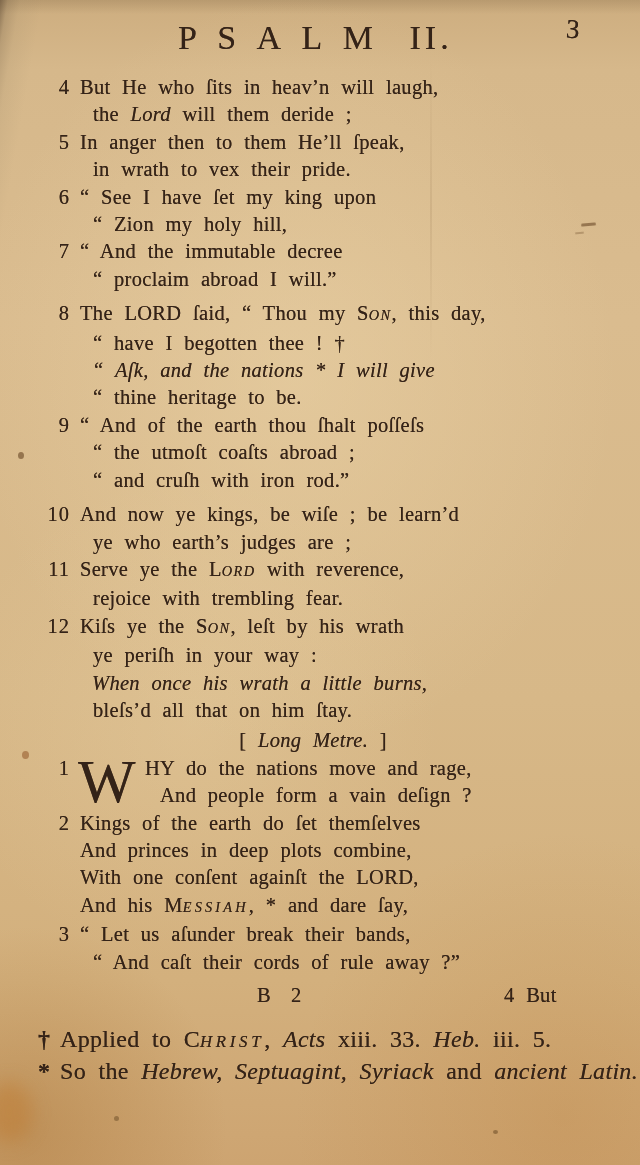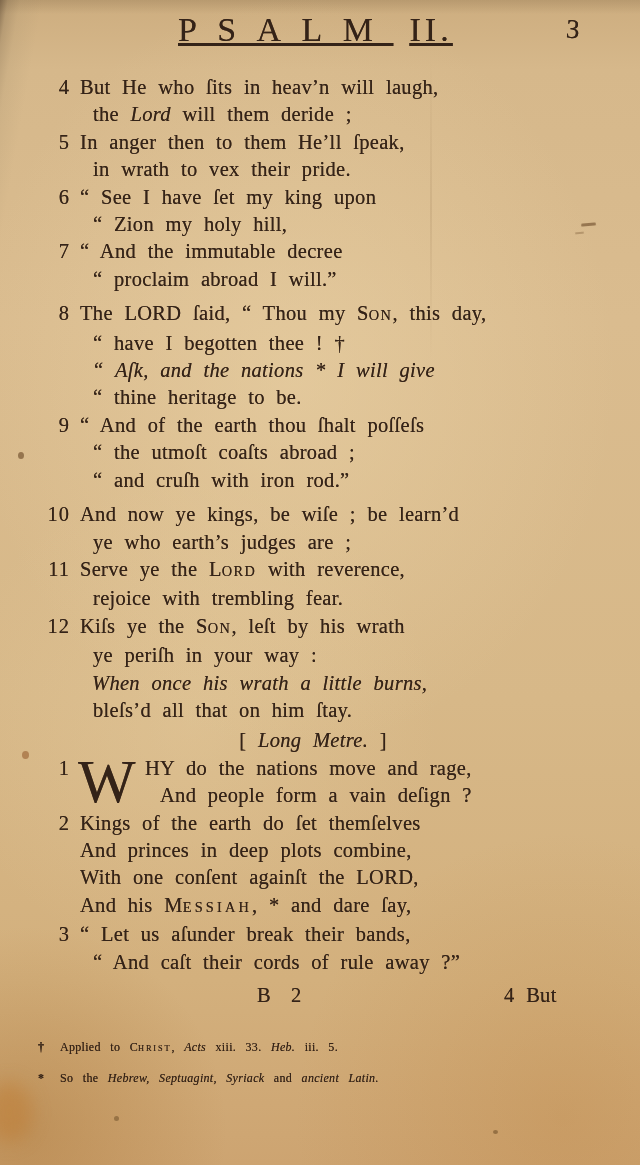--- a/index.html
+++ b/index.html
@@ -12,26 +12,26 @@
     background:
       radial-gradient(ellipse 70% 45% at 46% 32%, rgba(238,216,172,0.45), rgba(238,216,172,0) 72%),
       radial-gradient(ellipse 55% 30% at 30% 62%, rgba(235,212,168,0.30), rgba(235,212,168,0) 70%),
       radial-gradient(ellipse 60% 35% at 88% 96%, rgba(186,128,62,0.28), rgba(186,128,62,0) 70%),
       radial-gradient(ellipse 45% 25% at 4% 97%, rgba(160,104,40,0.35), rgba(160,104,40,0) 70%),
       linear-gradient(100deg, rgba(88,70,50,0.60) 0px, rgba(122,104,78,0.30) 8px, rgba(160,140,106,0.16) 20px, rgba(0,0,0,0) 42px),
       linear-gradient(180deg, rgba(120,96,64,0.25) 0px, rgba(120,96,64,0) 14px),
       linear-gradient(180deg,#cdad7f 0px,#d6b88b 70px,#dabc8f 320px,#d7b888 700px,#d3b07d 980px,#cda471 1165px);
   }
   .it{font-style:italic;}
-  .sc{font-size:0.70em;letter-spacing:0.10em;}
+  .sc{font-size:0.70em;letter-spacing:0.10em;font-style:italic;}
   .sc.sp{letter-spacing:0.22em;}
 
   
   .header{position:relative;height:48px;margin-top:10px;}
-  .title{position:absolute;left:178px;top:0;display:flex;font-size:34px;line-height:40px;text-decoration:underline;}
+  .title{position:absolute;left:178px;top:8px;display:flex;font-size:34px;line-height:40px;}
   .title .word{letter-spacing:0.60em;}
   .title .numeral{letter-spacing:0.12em;margin-left:16px;}
   .pagenum{position:absolute;right:60px;top:6px;font-size:27px;transform:rotate(4deg);}
 
   
   .verses{margin-top:16px;}
   .line{position:relative;padding-left:80px;}
   .line.ind1{padding-left:93px;}
   .line.hang{padding-left:92px;font-style:italic;}
   .line.dc1{padding-left:145px;}
@@ -40,21 +40,21 @@
   .vgap{height:7px;}
   .dropcap{position:absolute;left:78px;top:-2px;font-size:61px;line-height:58px;letter-spacing:0;}
   .metre-heading{text-align:center;margin-top:3px;padding-right:14px;}
 
   
   .sig-row{position:relative;height:27px;margin-top:6px;}
   .sig{position:absolute;left:257px;letter-spacing:0.22em;}
   .catchword{position:absolute;left:504px;}
 
   
-  .footnotes{margin-top:24px;font-size:12px;line-height:28.5px;}
+  .footnotes{margin-top:16px;font-size:24px;line-height:28.5px;}
   .fn{padding-left:38px;}
   .fn-sym{display:inline-block;width:22px;font-weight:bold;}
 
   
   .blemish{position:absolute;border-radius:50%;pointer-events:none;}
   .b1{left:18px;top:452px;width:6px;height:7px;background:rgba(92,58,26,0.55);filter:blur(0.5px);}
   .b2{left:22px;top:751px;width:7px;height:8px;background:rgba(140,76,30,0.5);filter:blur(0.6px);}
   .b3{left:-14px;top:1082px;width:46px;height:60px;background:rgba(190,118,40,0.4);filter:blur(9px);}
   .b4{left:493px;top:1130px;width:5px;height:4px;background:rgba(96,66,30,0.5);filter:blur(0.5px);}
   .b5{left:114px;top:1116px;width:5px;height:5px;background:rgba(96,66,30,0.45);filter:blur(0.5px);}

